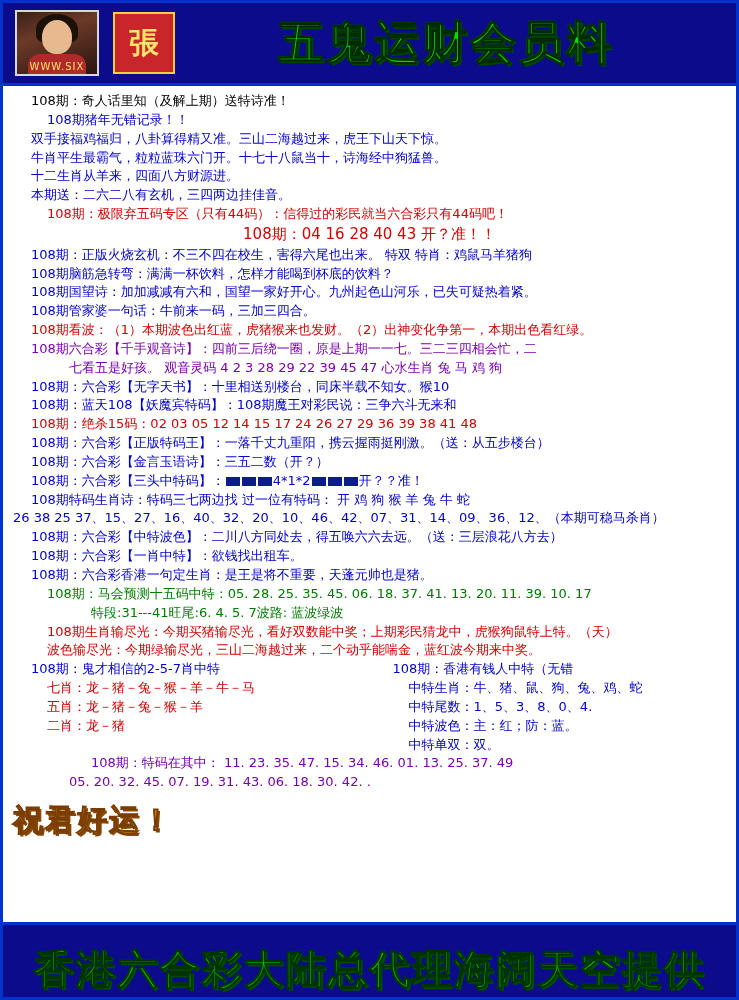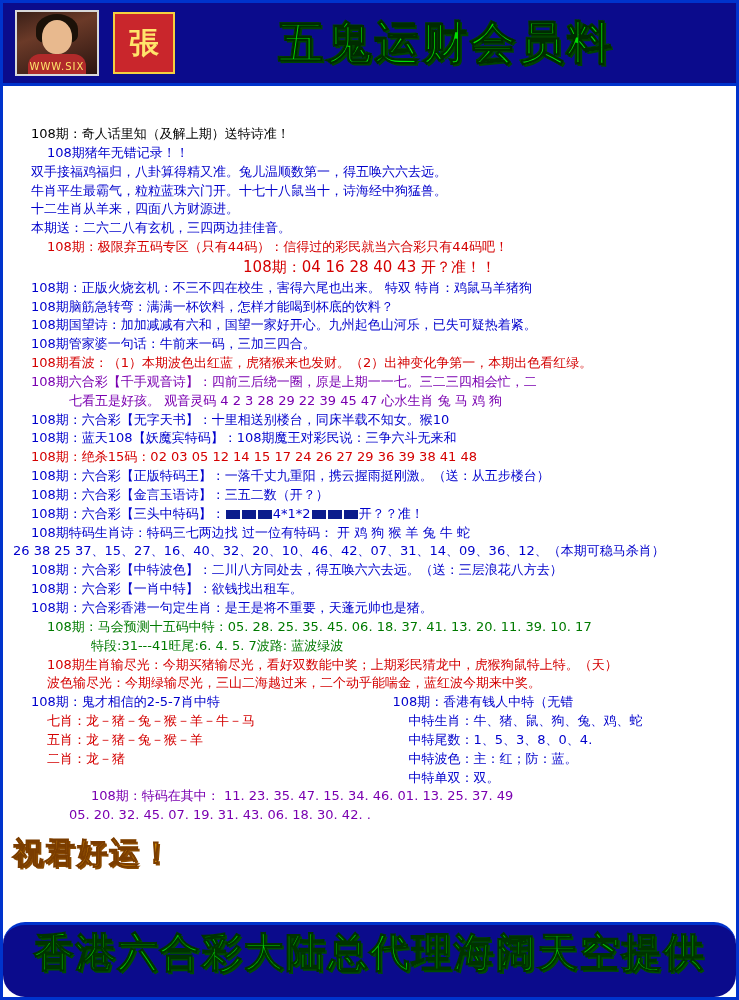--- a/index.html
+++ b/index.html
@@ -66,21 +66,21 @@
     text-shadow:2px 2px 0 #004400,-1px -1px 0 #004400;
     letter-spacing:3px;
     padding-right:18px;
   }
   
   .content{
     padding:6px 10px 0 10px;
     line-height:1.45;
   }
   .line{white-space:nowrap;}
-  .c-black{color:#000;margin-top:33px;}
+  .c-black{color:#000;}
   .c-blue{color:#0000cc;}
   .c-red{color:#d40000;}
   .c-green{color:#007a00;}
   .c-purple{color:#7a00b0;}
   .c-dkblue{color:#0b3fa8;}
   .ind1{padding-left:18px;}
   .ind2{padding-left:34px;}
   .ind3{padding-left:56px;}
   .ind4{padding-left:78px;}
   .ctr{text-align:center;}
@@ -100,21 +100,21 @@
     -webkit-text-stroke:1px #7a3c00;
     text-shadow:2px 2px 0 #8a4a00;
     margin-top:6px;
     letter-spacing:2px;
   }
   .footer{
     position:absolute;left:0;right:0;bottom:0;
     height:72px;
     background:#0b0b8c;
     border-top:3px solid #0033cc;
-    display:flex;align-items:flex-start;justify-content:center;border-radius:22px;
+    display:flex;align-items:flex-end;justify-content:center;
   }
   .footer .txt{
     font-size:40px;font-weight:bold;
     color:#00d000;
     -webkit-text-stroke:1px #003300;
     text-shadow:2px 2px 0 #004d00;
     letter-spacing:2px;
     white-space:nowrap;
   }
 </style>
@@ -131,21 +131,21 @@
       <div class="tag">WWW.SIX</div>
     </div>
     <div class="logo-badge">張</div>
     <div class="title-main">五鬼运财会员料</div>
   </div>
 
   <div class="content">
     <div id="body-lines">
         <div class="line c-black ind1">108期：奇人话里知（及解上期）送特诗准！</div>
         <div class="line c-blue ind2">108期猪年无错记录！！</div>
-        <div class="line c-blue ind1">双手接福鸡福归，八卦算得精又准。兔儿温顺数第一，得五唤六六去远。</div>
+        <div class="line c-blue ind1">双手接福鸡福归，八卦算得精又准。三山二海越过来，虎王下山天下惊。</div>
         <div class="line c-blue ind1">牛肖平生最霸气，粒粒蓝珠六门开。十七十八鼠当十，诗海经中狗猛兽。</div>
         <div class="line c-blue ind1">十二生肖从羊来，四面八方财源进。</div>
         <div class="line c-blue ind1">本期送：二六二八有玄机，三四两边挂佳音。</div>
         <div class="line c-red ind2">108期：极限弃五码专区（只有44码）：信得过的彩民就当六合彩只有44码吧！</div>
         <div class="line c-red ctr big">108期：04 16 28 40 43 开？准！！</div>
         <div class="line c-blue ind1">108期：正版火烧玄机：不三不四在校生，害得六尾也出来。 特双  特肖：鸡鼠马羊猪狗</div>
         <div class="line c-blue ind1">108期脑筋急转弯：满满一杯饮料，怎样才能喝到杯底的饮料？</div>
         <div class="line c-blue ind1">108期国望诗：加加减减有六和，国望一家好开心。九州起色山河乐，已失可疑热着紧。</div>
         <div class="line c-blue ind1">108期管家婆一句话：牛前来一码，三加三四合。</div>
         <div class="line c-red ind1">108期看波：（1）本期波色出红蓝，虎猪猴来也发财。（2）出神变化争第一，本期出色看红绿。</div>

